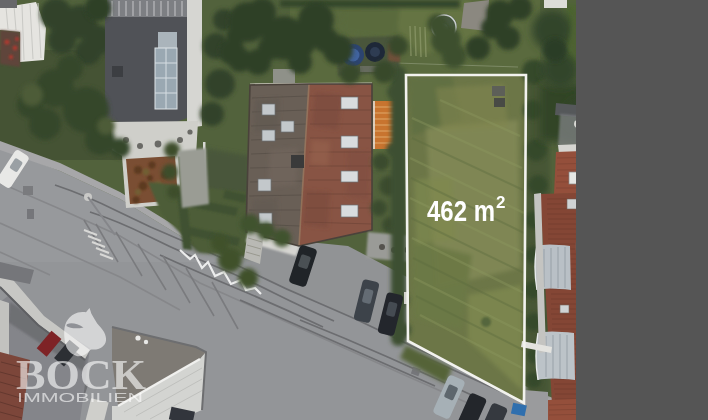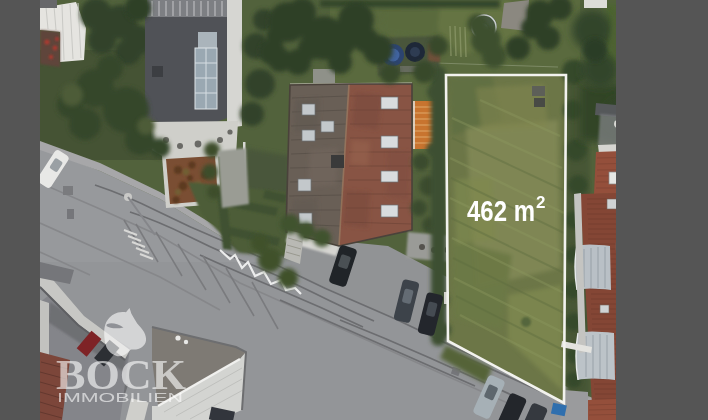--- a/index.html
+++ b/index.html
@@ -1,16 +1,16 @@
 <!DOCTYPE html>
 <html><head>
 <meta charset="utf-8">
 <style>
   html,body{margin:0;padding:0;background:#555;}
-  #stage{width:576px;height:420px;overflow:hidden;position:relative;font-family:"Liberation Sans",sans-serif;padding-left:40px;}
+  #stage{width:576px;height:420px;overflow:hidden;position:relative;font-family:"Liberation Sans",sans-serif;}
   svg{display:block;}
 </style>
 </head>
 <body>
 <div id="stage">
 <svg width="708" height="420" viewBox="0 0 708 420">
 <defs>
   <filter id="b1" x="-30%" y="-30%" width="160%" height="160%">
           <feGaussianBlur stdDeviation="1.2"></feGaussianBlur>
         </filter>

